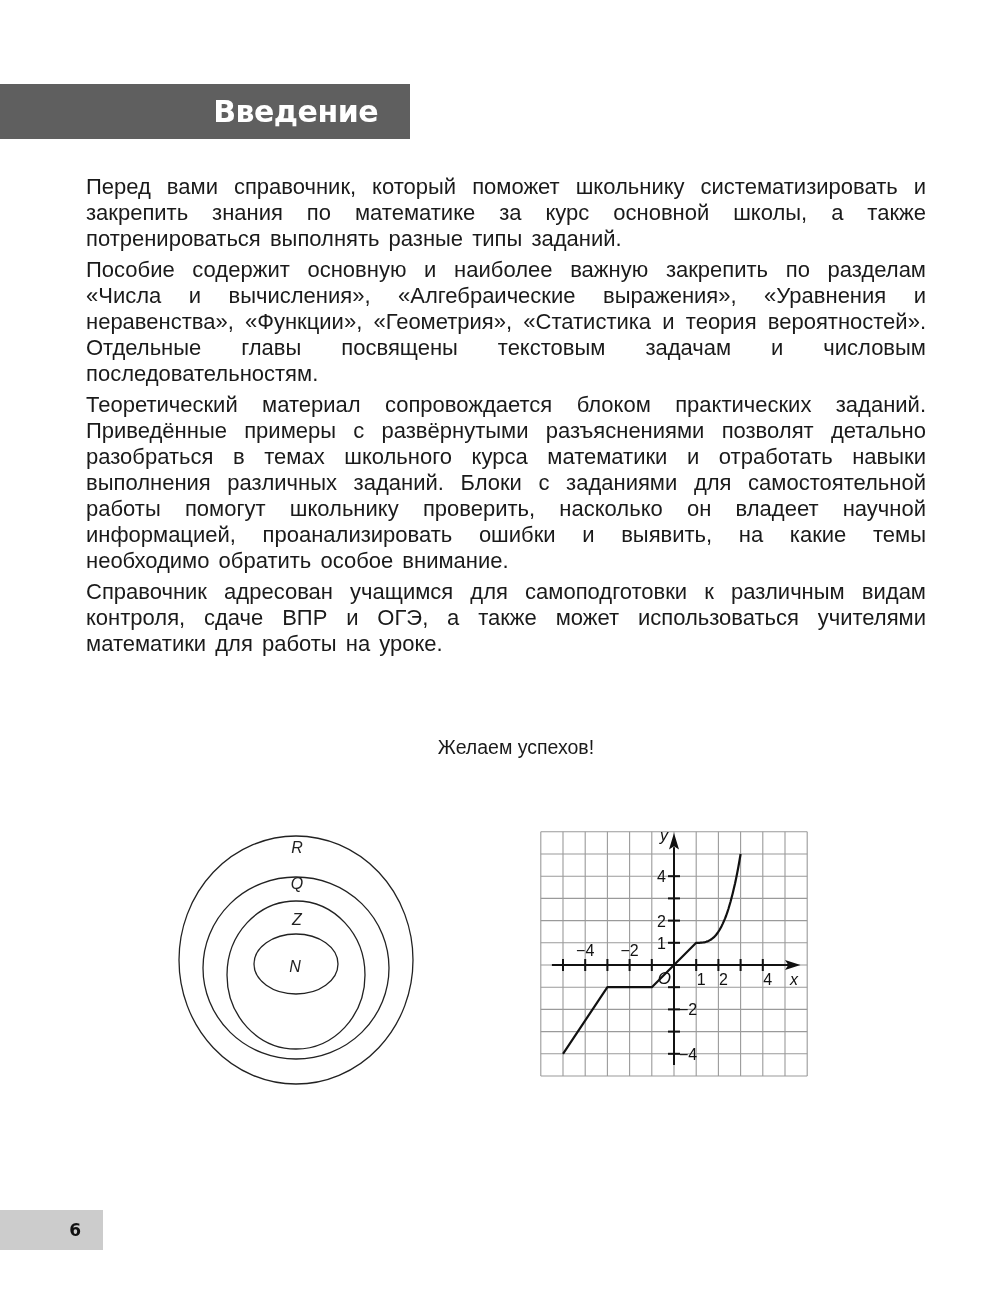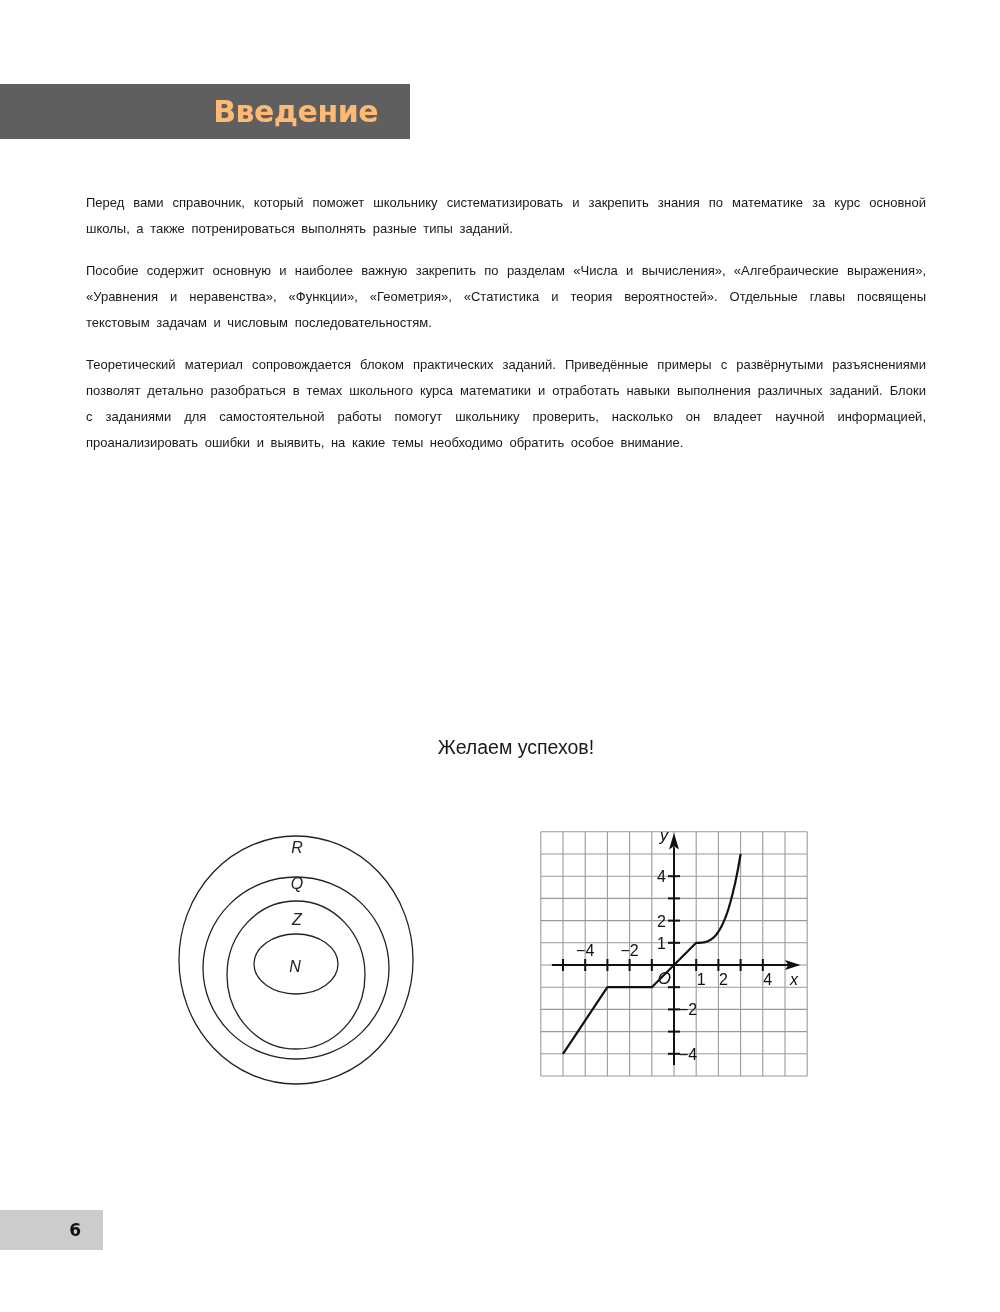--- a/index.html
+++ b/index.html
@@ -1,24 +1,24 @@
 <!DOCTYPE html>
 <html><head>
 <meta charset="utf-8">
 <style>
   html, body { margin: 0; padding: 0; background: #ffffff; }
   body { width: 1000px; height: 1312px; position: relative; overflow: hidden;
          font-family: "Liberation Sans", sans-serif; color: #1a1a1a; }
   .title-bar { position: absolute; left: 0; top: 84px; width: 410px; height: 55px;
                background: #5f5f5f; }
   .title-bar h1 { position: absolute; right: 32px; top: 0; margin: 0; line-height: 55px;
-                  color: #fdba74; font-family: "DejaVu Sans", sans-serif; font-weight: bold;
+                  color: #ffffff; font-family: "DejaVu Sans", sans-serif; font-weight: bold;
                   font-size: 30px; letter-spacing: -0.5px; }
   .content { position: absolute; left: 86px; top: 174px; width: 840px; }
-  .content p { margin: 16px 0 5px 0; font-size: 13px; line-height: 26px; text-align: justify;
+  .content p { margin: 0 0 5px 0; font-size: 22px; line-height: 26px; text-align: justify;
                text-align-last: left; word-spacing: 3px; }
   .wish { position: absolute; left: 0; width: 1000px; top: 734px; text-align: center;
           font-size: 19.5px; line-height: 26px; padding-left: 13px; }
   .wish span { position: relative; left: 3px; }
   svg text { font-family: "Liberation Sans", sans-serif; }
   .sets { position: absolute; left: 170px; top: 820px; }
   .graph { position: absolute; left: 530px; top: 820px; }
   .page-num { position: absolute; left: 0; top: 1210px; width: 103px; height: 40px;
               background: #cccccc; }
   .page-num span { position: absolute; right: 22px; top: 0; line-height: 40px;
@@ -28,20 +28,21 @@
 <body>
 
 <div class="title-bar">
   <h1>Введение</h1>
 </div>
 
 <div class="content">
   <p>Перед вами справочник, который поможет школьнику систематизировать и закрепить знания по математике за курс основной школы, а также потренироваться выполнять разные типы заданий.</p>
   <p>Пособие содержит основную и наиболее важную закрепить по разделам «Числа и вычисления», «Алгебраические выражения», «Уравнения и неравенства», «Функции», «Геометрия», «Статистика и теория вероятностей». Отдельные главы посвящены текстовым задачам и числовым последовательностям.</p>
   <p>Теоретический материал сопровождается блоком практических заданий. Приведённые примеры с развёрнутыми разъяснениями позволят детально разобраться в темах школьного курса математики и отработать навыки выполнения различных заданий. Блоки с заданиями для самостоятельной работы помогут школьнику проверить, насколько он владеет научной информацией, проанализировать ошибки и выявить, на какие темы необходимо обратить особое внимание.</p>
+  <p>Справочник адресован учащимся для самоподготовки к различным видам контроля, сдаче ВПР и ОГЭ, а также может использоваться учителями математики для работы на уроке.</p>
 </div>
 
 <div class="wish">
   <span>Желаем успехов!</span>
 </div>
 
 <svg class="sets" width="260" height="270" viewBox="0 0 260 270">
   <ellipse cx="126" cy="140" rx="117" ry="124" fill="none" stroke="#222" stroke-width="1.3"></ellipse>
   <ellipse cx="126" cy="148" rx="93" ry="91" fill="none" stroke="#222" stroke-width="1.3"></ellipse>
   <ellipse cx="126" cy="155" rx="69" ry="74" fill="none" stroke="#222" stroke-width="1.3"></ellipse>

